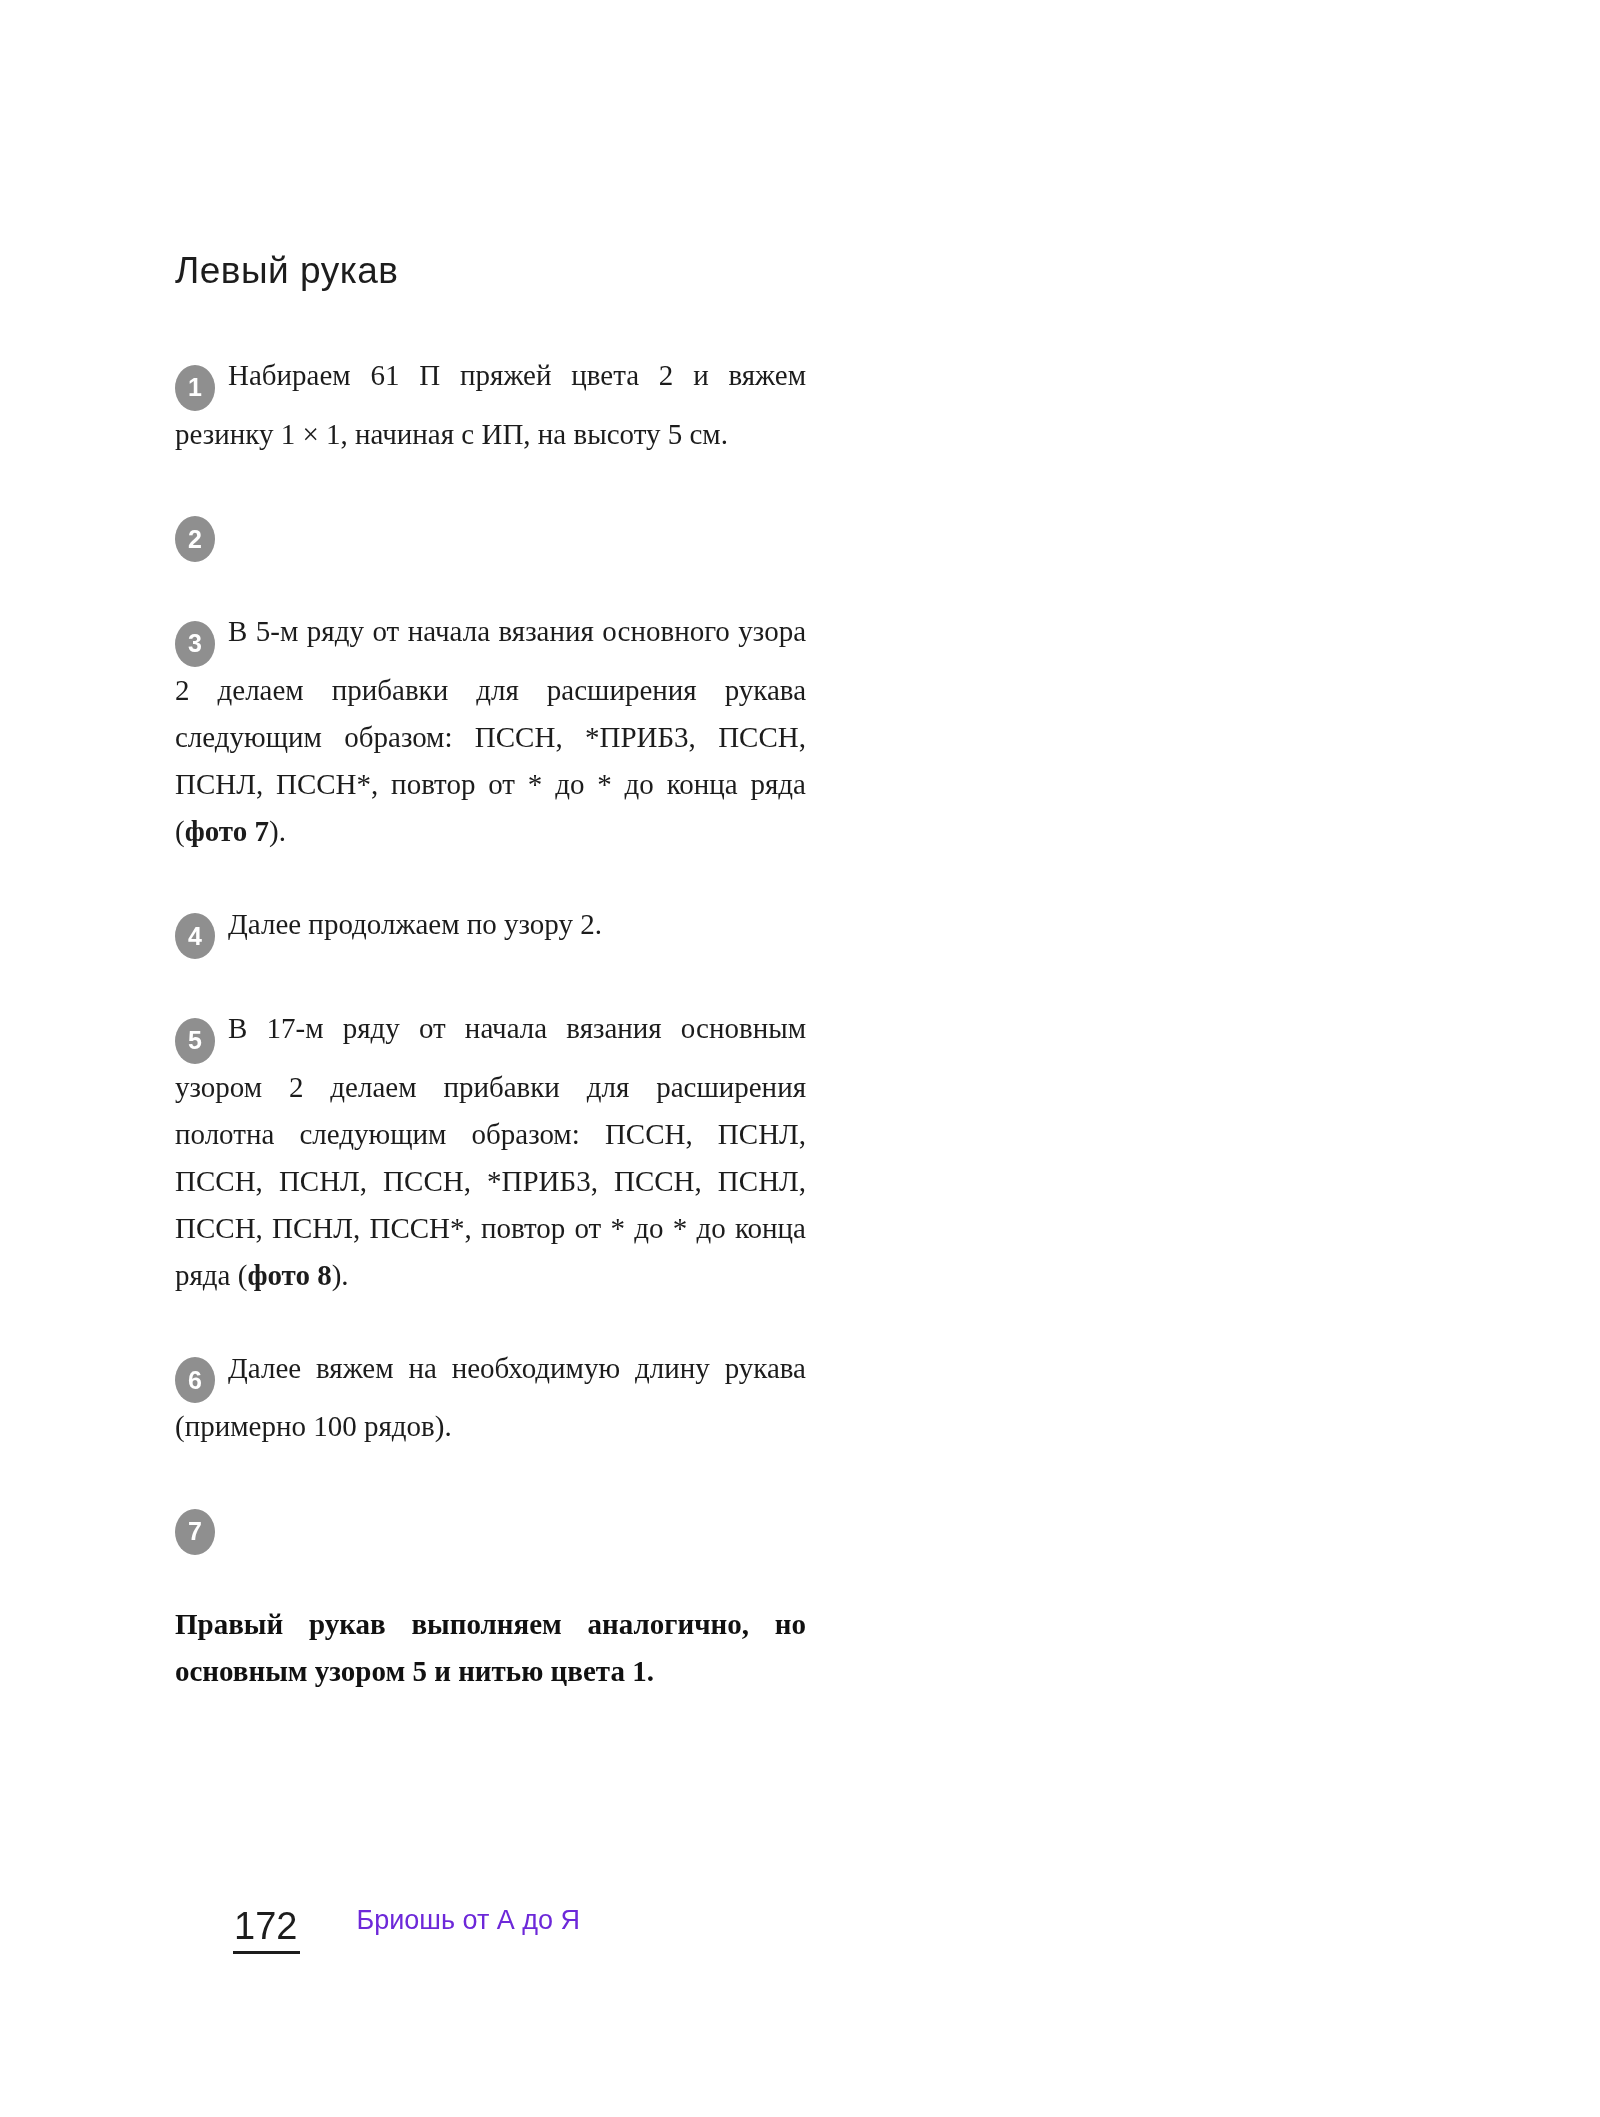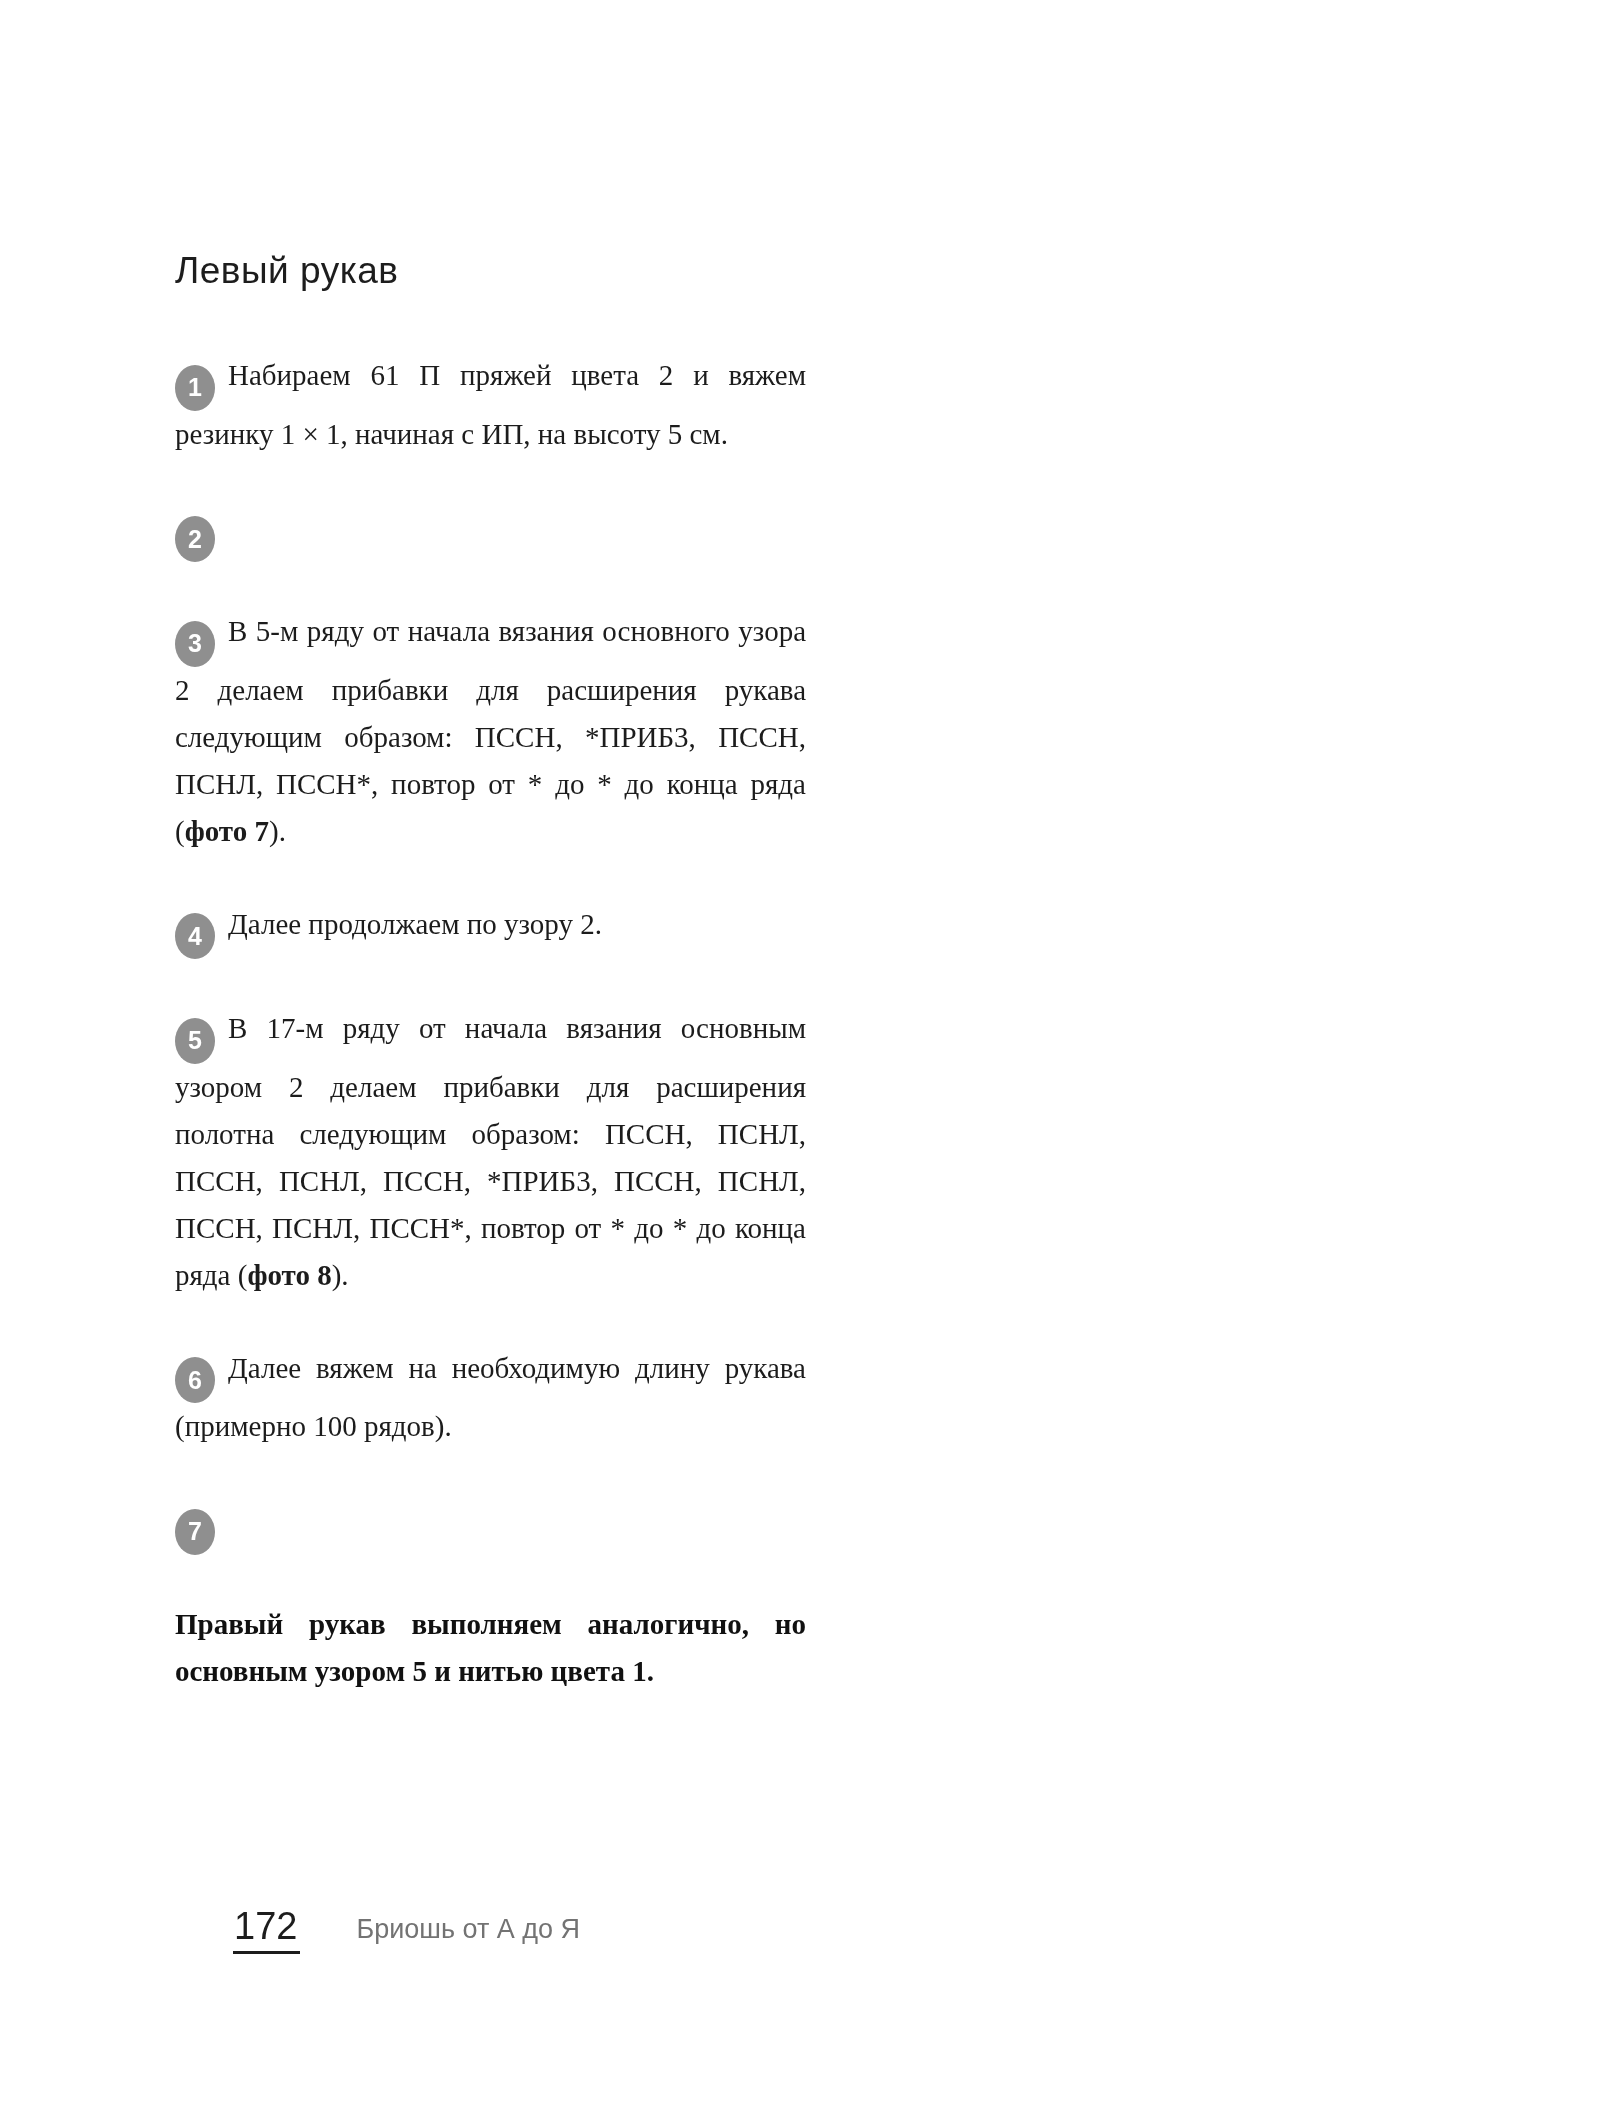--- a/index.html
+++ b/index.html
@@ -59,35 +59,35 @@
     font-weight: 700;
     text-align: justify;
     margin-top: 8px;
     color: #111111;
   }
   .footer {
     position: absolute;
     left: 233px;
     top: 1905px;
     display: flex;
-    align-items: center;
+    align-items: flex-start;
     gap: 56px;
     font-family: "Liberation Sans", sans-serif;
   }
   .page-number {
     font-size: 38px;
     font-weight: 400;
     color: #1d1d1d;
     border-bottom: 3px solid #1d1d1d;
     padding: 0 3px 3px 1px;
   }
   .book-title {
     font-size: 27px;
     font-weight: 400;
-    color: #737373;
+    color: #6d28d9;
   }
 </style>
 </head>
 <body>
 
 <div class="page">
   <div class="content">
 
     <h1 class="heading">Левый рукав</h1>
 

